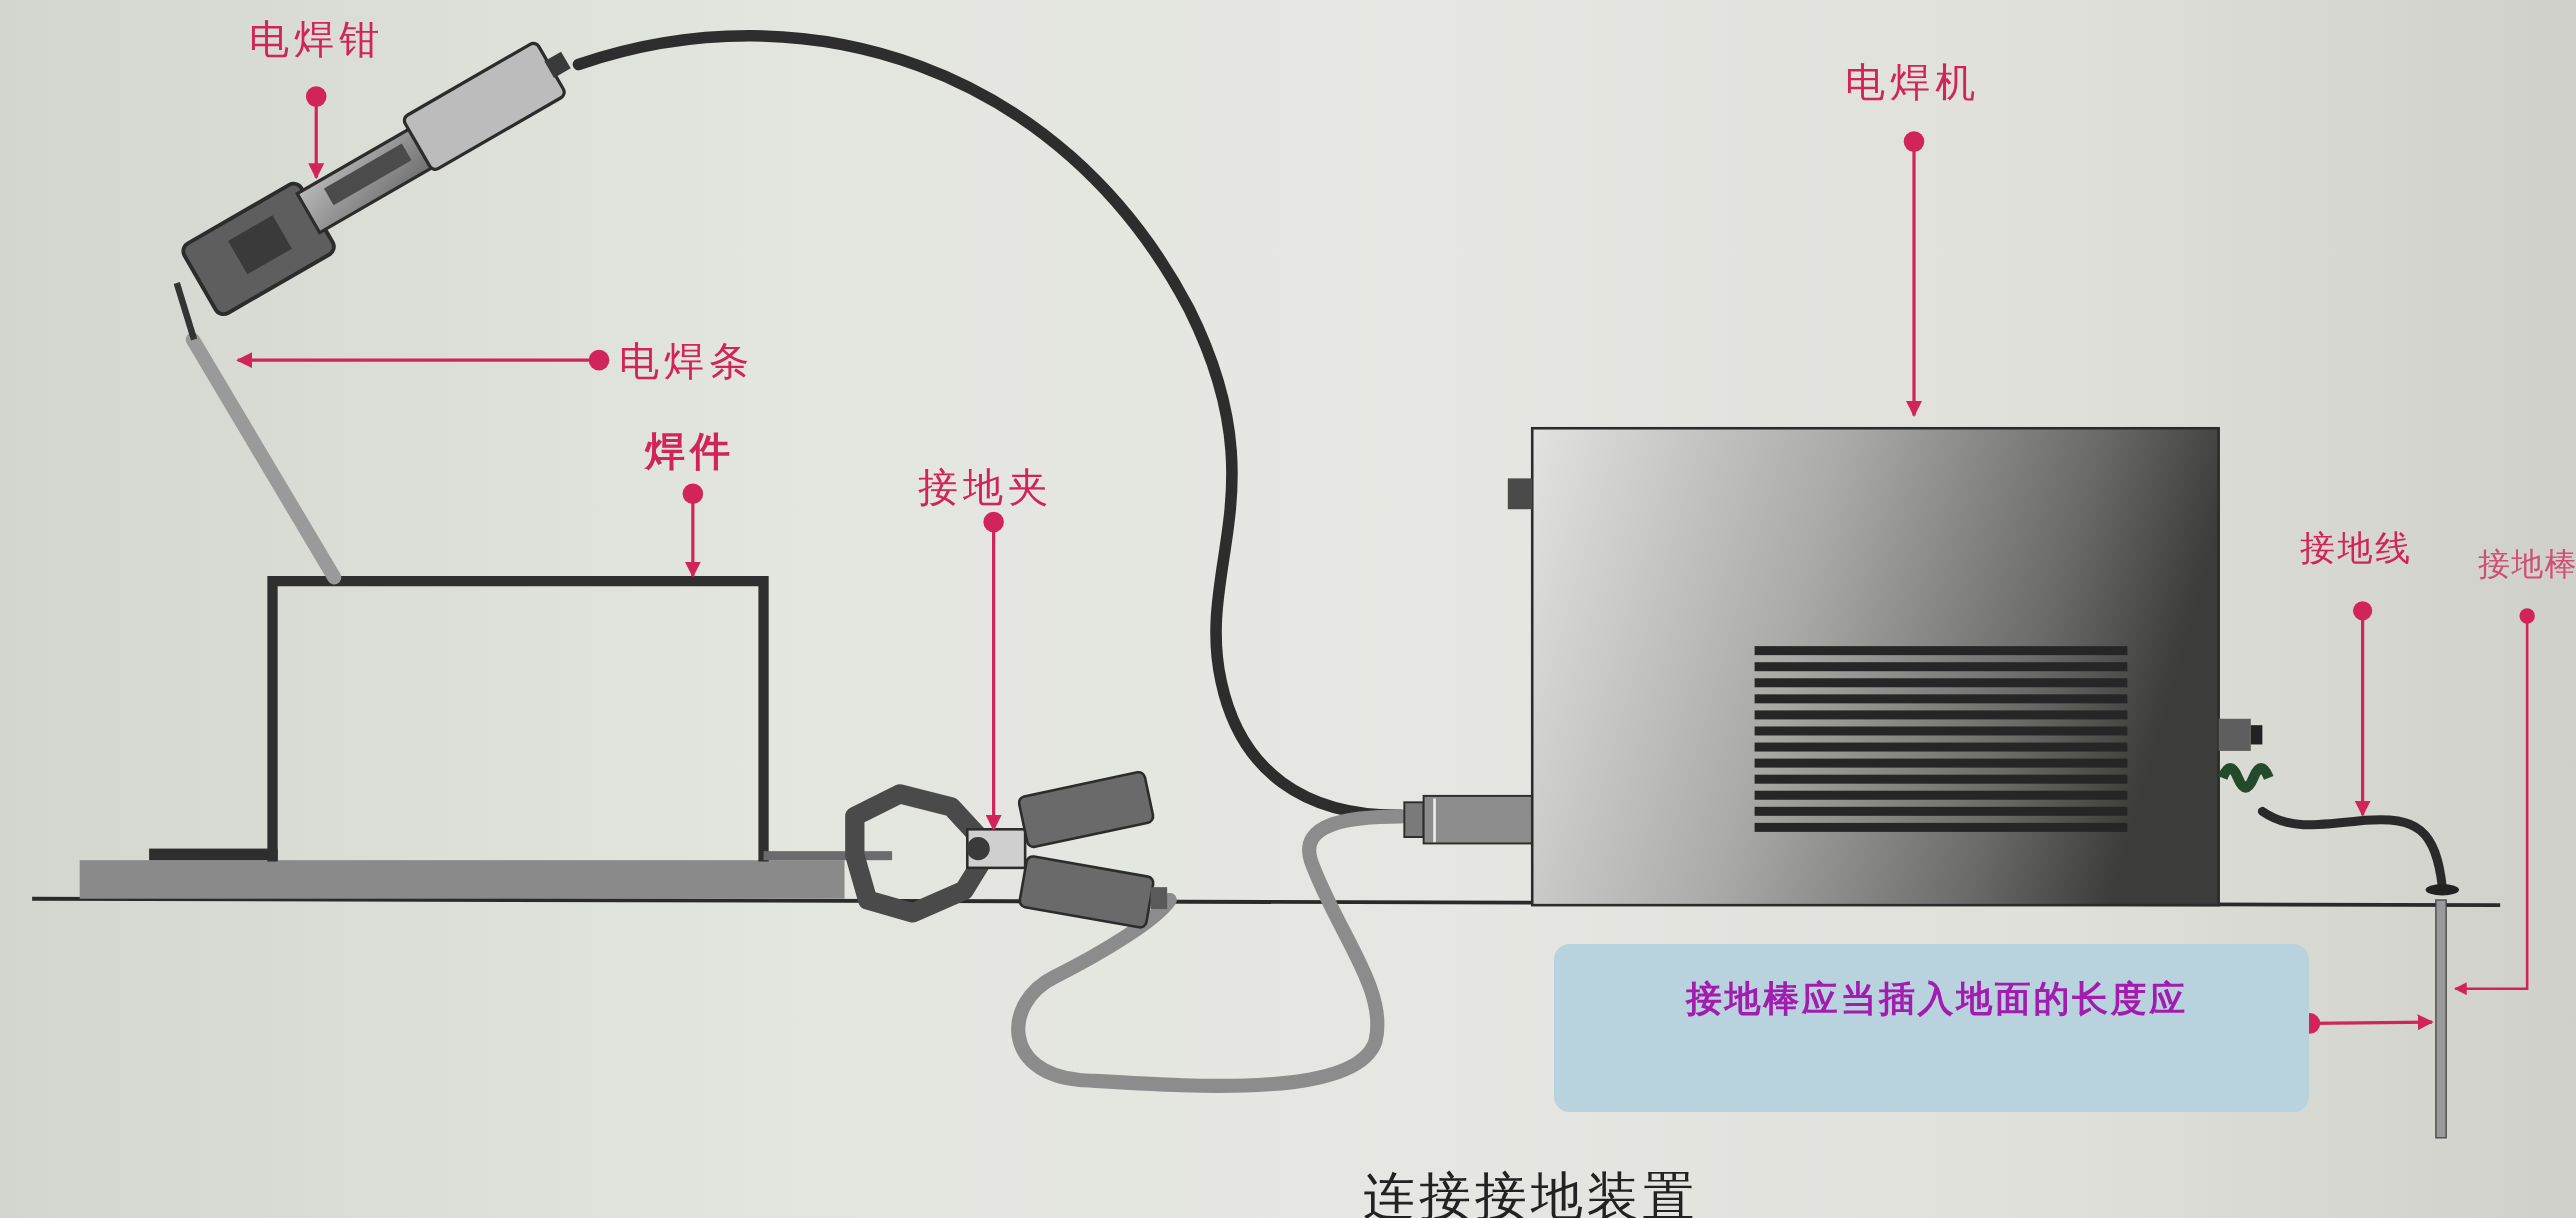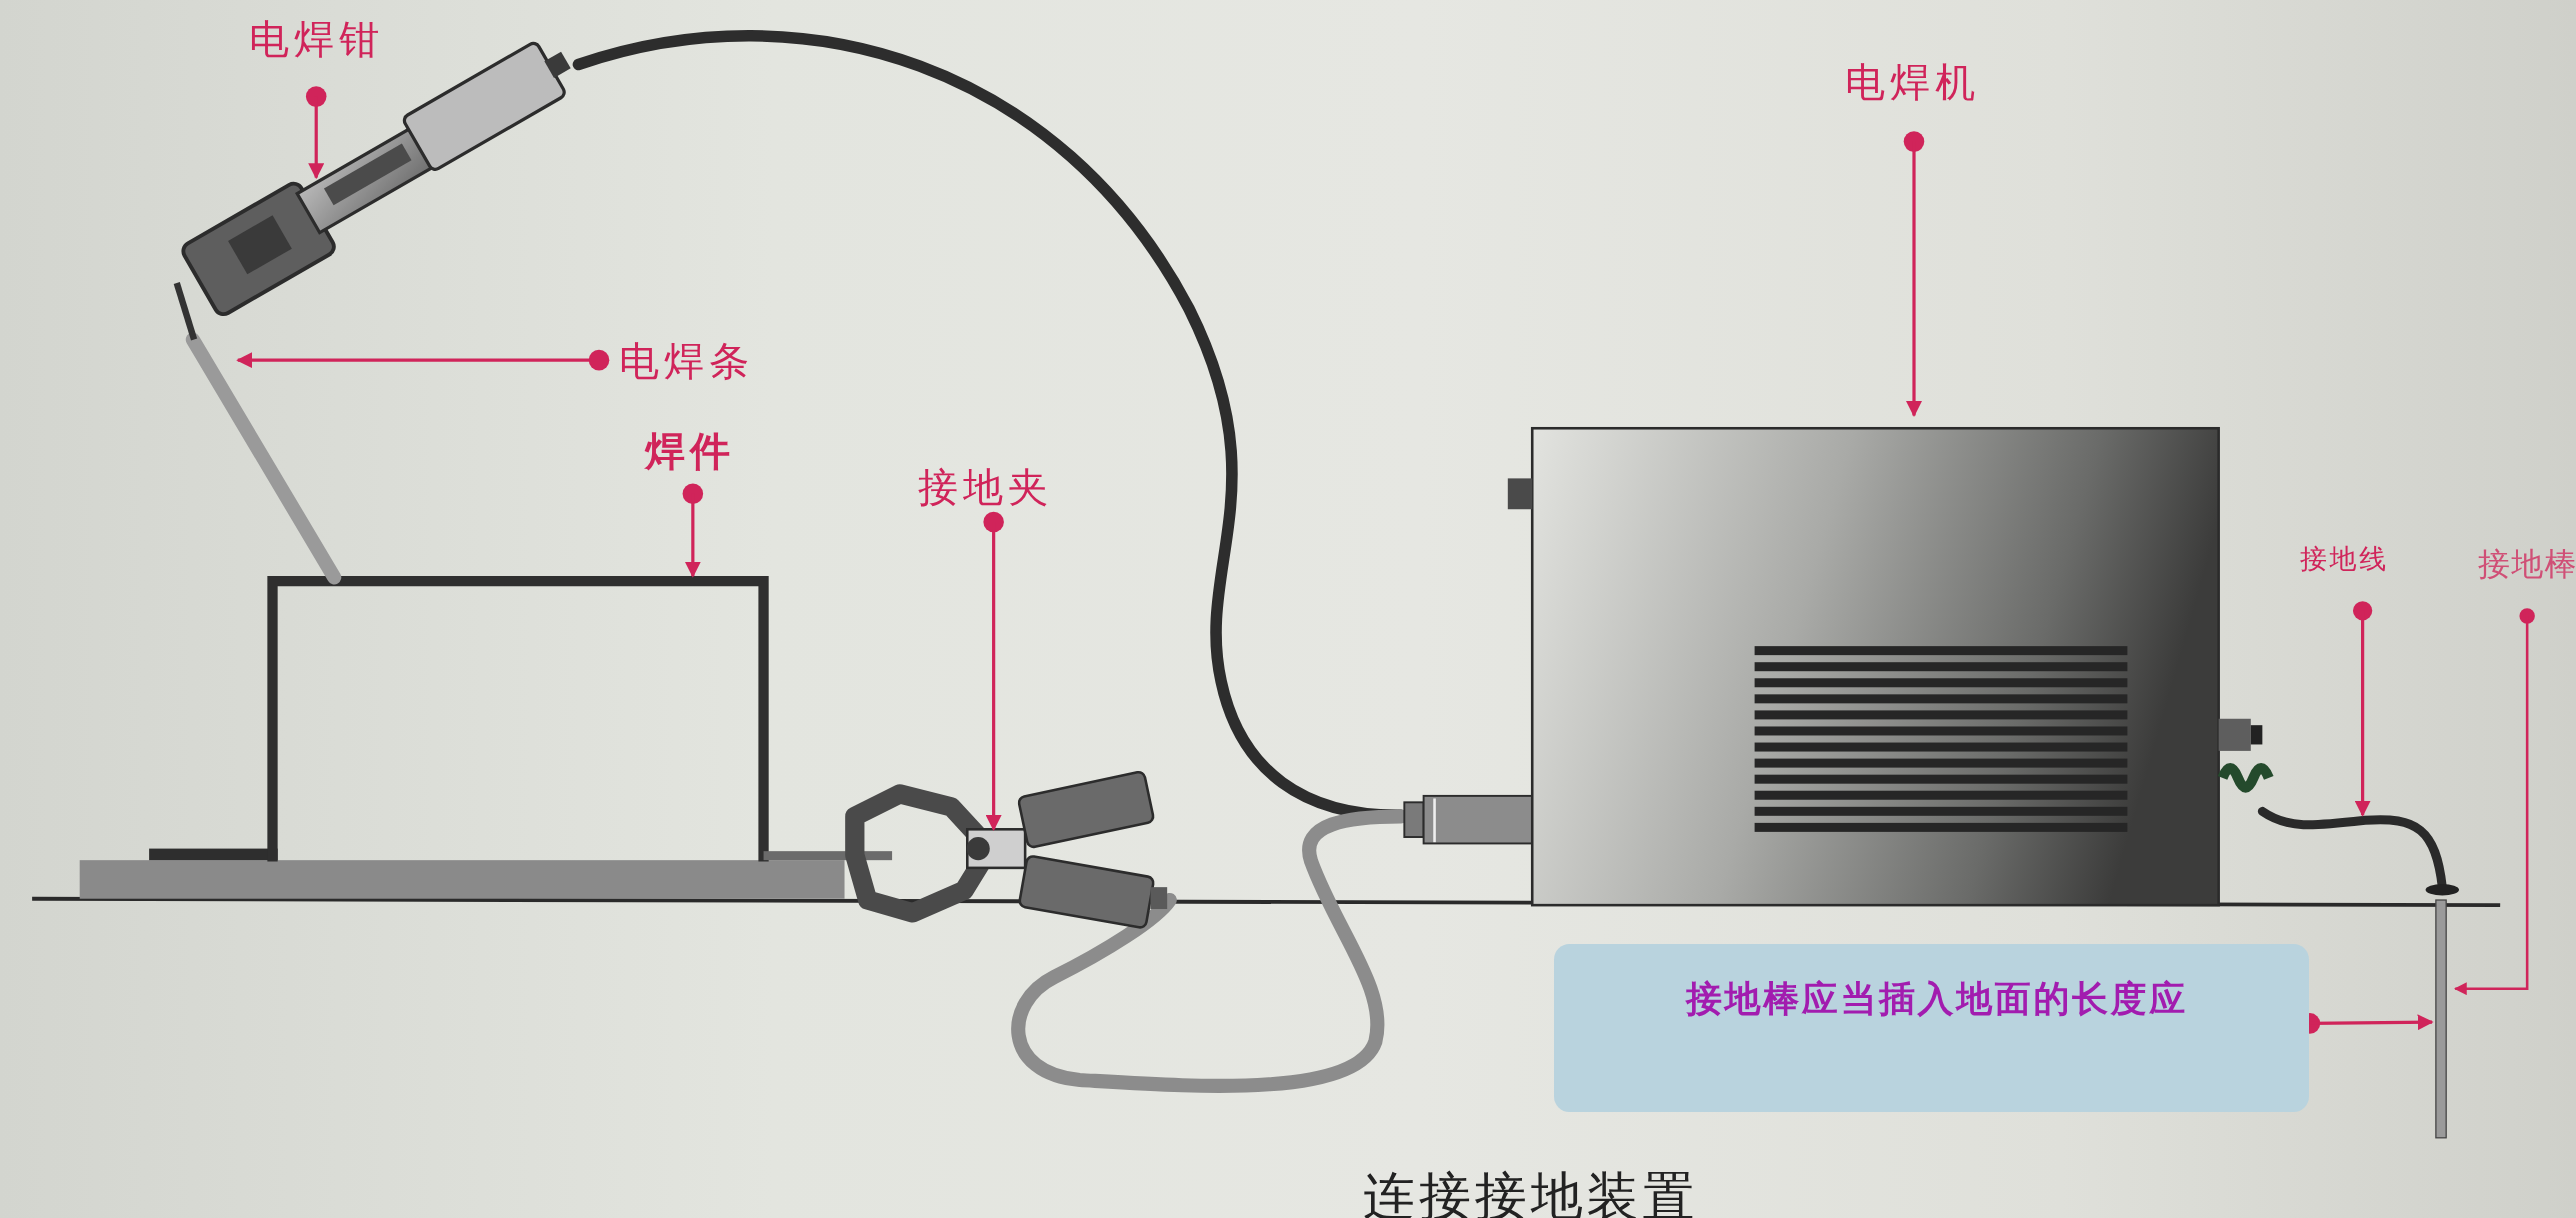--- a/index.html
+++ b/index.html
@@ -206,21 +206,21 @@
       <circle cx="3594" cy="1592" r="16" fill="#d0245a"></circle>
       <line x1="3594" y1="1592" x2="3784" y2="1590" stroke="#d0245a" stroke-width="5" marker-end="url(#arrowRed)"></line>
     </g>
   </svg>
 
   <div class="label" style="left:249px; top:19px;">电焊钳</div>
   <div class="label" style="left:619px; top:341px;">电焊条</div>
   <div class="label" style="left:645px; top:431px;font-weight:bold;">焊件</div>
   <div class="label" style="left:918px; top:467px;">接地夹</div>
   <div class="label" style="left:1845px; top:62px;">电焊机</div>
-  <div class="label" style="left:2300px; top:545px; font-size:27px; letter-spacing:2.6px;">接地线</div>
+  <div class="label" style="left:2300px; top:531px; font-size:35px; letter-spacing:2.6px;">接地线</div>
   <div class="label small" style="left:2478px; top:548px;">接地棒</div>
 
   <div class="note-box">
     <div class="note-line indent">接地棒应当插入地面的长度应</div>
   </div>
 
   <div class="caption">连接接地装置</div>
 </div>
 
 

